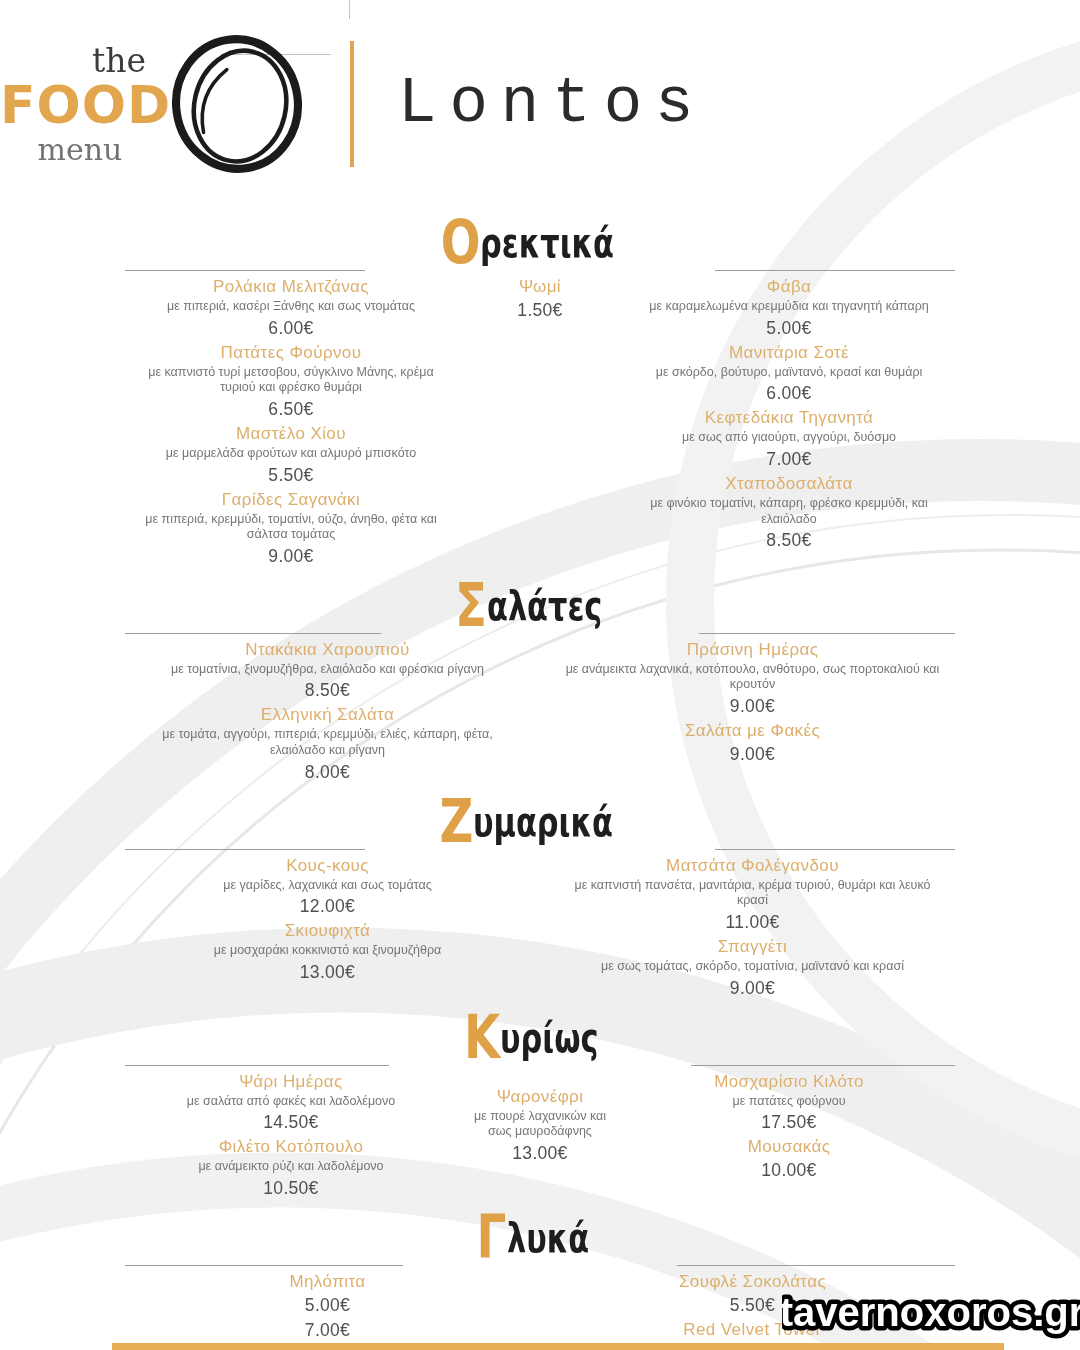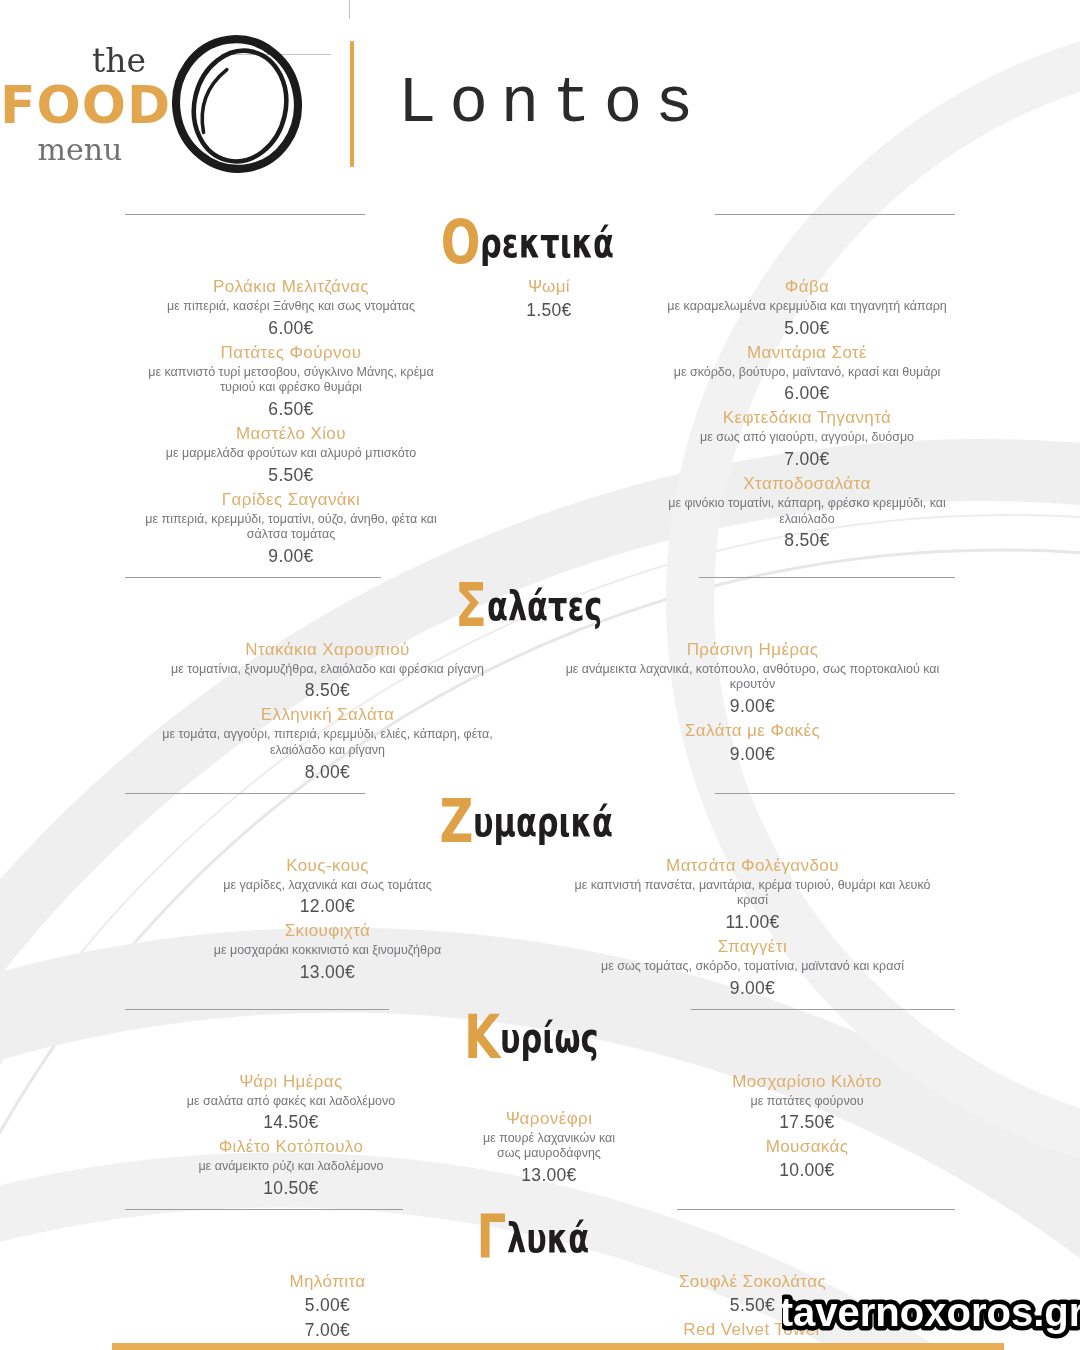--- a/index.html
+++ b/index.html
@@ -18,34 +18,34 @@
   .header{height:208px;display:flex;align-items:center;}
   .logo-text{width:160px;text-align:center;line-height:1;}
   .logo-the{font-family:"DejaVu Serif",serif;font-size:33px;color:#3b3b3b;text-align:right;padding-right:14px;}
   .logo-food{font-family:"DejaVu Sans",sans-serif;font-size:52px;font-weight:800;color:#E2A74E;letter-spacing:1px;margin-top:2px;}
   .logo-menu{font-family:"DejaVu Serif",serif;font-size:30px;color:#737373;margin-top:4px;}
   .logo-circle{width:146px;height:142px;margin-left:4px;}
   .vbar{width:4px;height:126px;background:#E2A74E;margin:0 44px 0 40px;}
   .brand{font-family:"Liberation Mono",monospace;font-size:64px;letter-spacing:13px;color:#2b2b2b;font-weight:400;}
   
   .section{width:830px;margin:0 auto;}
-  .heading-row{display:flex;align-items:flex-start;gap:67px;margin-top:6px;}
+  .heading-row{display:flex;align-items:flex-end;gap:67px;margin-top:6px;}
   .hline{flex:1;height:1px;background:#9d9d9d;}
   .heading{white-space:nowrap;line-height:1;transform:scaleY(1.06);}
   .h-init{font-family:"DejaVu Sans",sans-serif;font-size:57px;font-weight:600;color:#DFA148;display:inline-block;transform:scaleX(.82);transform-origin:right center;vertical-align:-6px;}
   .h-rest{font-family:"DejaVu Sans",sans-serif;font-size:38px;font-weight:600;color:#1f1d1d;letter-spacing:0;display:inline-block;transform:scaleX(.80);transform-origin:left center;}
   .cols{display:grid;margin-top:6px;}
   .cols.two{grid-template-columns:1fr 1fr;gap:20px;}
-  .cols.three{grid-template-columns:40% 20% 40%;gap:9px;}
+  .cols.three{grid-template-columns:40% 20% 40%;}
   .item{text-align:center;min-height:58px;margin-bottom:4px;}
   .sec-desserts .item{min-height:42px;}
   .iname{font-size:17px;color:#DDAF6C;letter-spacing:.4px;}
   .idesc{font-size:12.5px;color:#75767a;margin-top:2px;line-height:1.25;padding:0 14px;}
   .iprice{font-size:17.5px;color:#4f5052;margin-top:3px;letter-spacing:.3px;}
-  .center-offset{margin-top:37px;}
+  .center-offset{margin-top:15px;}
   
   .bottom-bar{position:absolute;left:112px;bottom:0;width:892px;height:7px;background:#E9AD55;z-index:2;}
   .watermark{position:absolute;right:-2px;bottom:8px;z-index:3;}
 </style>
 </head>
 <body>
 
 <div class="bg-art">
   <svg width="1080" height="1350" viewBox="0 0 1080 1350">
     <g fill="none">

